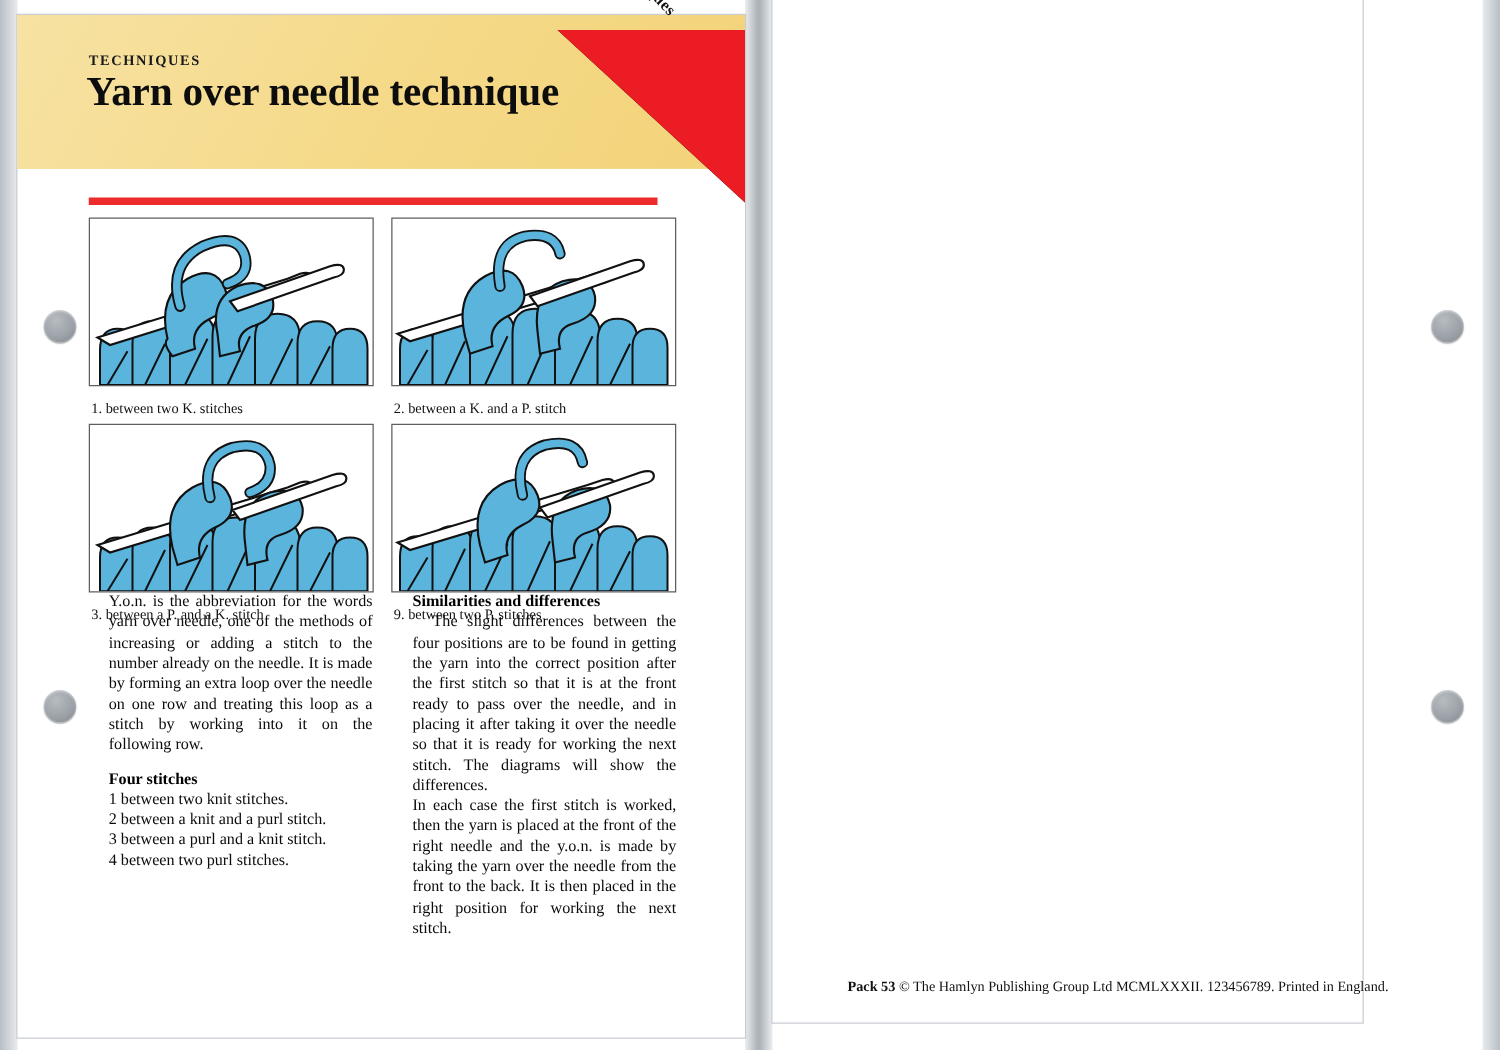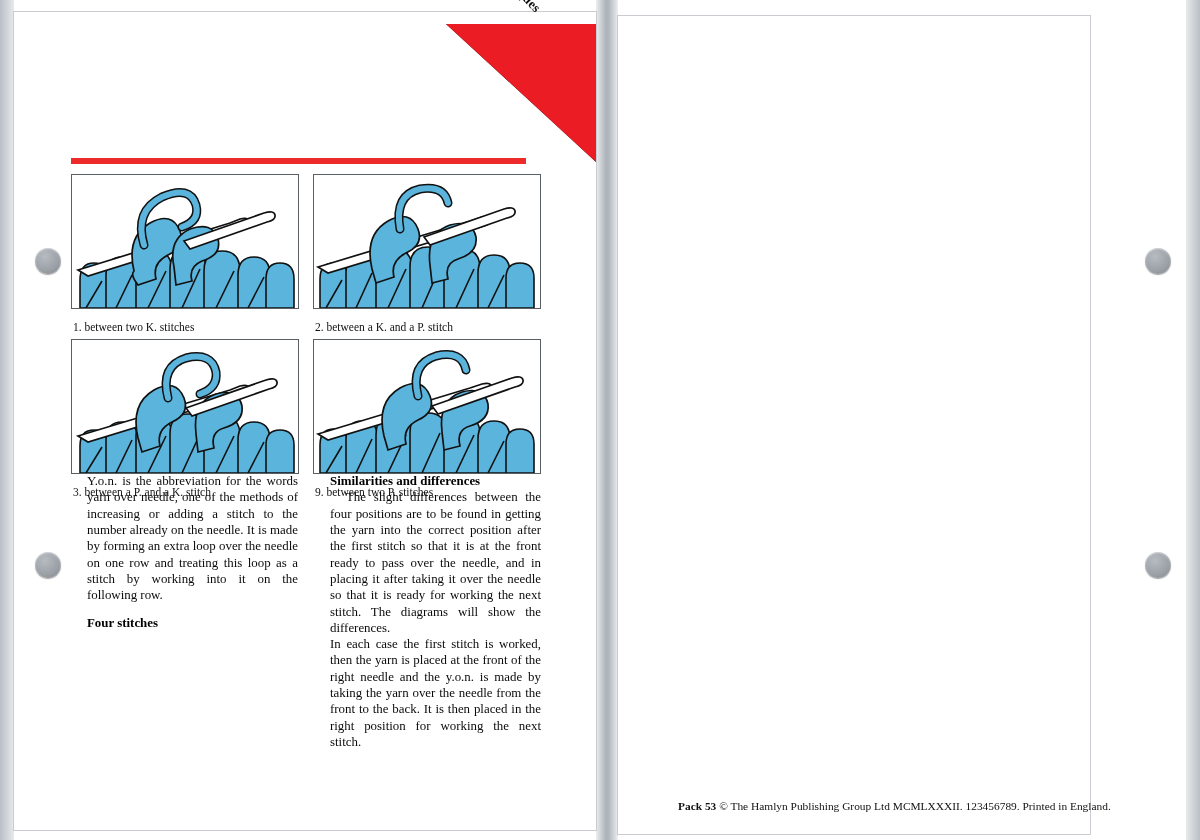--- a/index.html
+++ b/index.html
@@ -4,21 +4,21 @@
 <style>
   html,body{margin:0;padding:0;background:#ffffff;}
   body{width:1200px;height:840px;font-family:"Liberation Serif",serif;
        -webkit-font-smoothing:antialiased;}
   .stage{position:relative;width:1200px;height:840px;background:#ffffff;overflow:hidden;}
 
   
   .card{position:absolute;background:#ffffff;}
   .card.left{left:14px;top:12px;width:582px;height:818px;
       box-shadow:0 0 0 1px #c9cdd2;}
-  .card.right{left:618px;top:16px;width:472px;height:818px;
+  .card.right{left:618px;top:0;width:472px;height:818px;
       box-shadow:0 0 0 1px #c9cdd2;}
 
   
   .gutter{position:absolute;top:0;height:840px;width:14px;
       background:linear-gradient(to right,#b9bfc6,#e8eaec);}
   .gutter.l{left:0;}
   .gutter.r{right:0;background:linear-gradient(to left,#b9bfc6,#e8eaec);}
   .midgutter{position:absolute;left:596px;top:0;width:22px;height:840px;
       background:linear-gradient(to right,#eceef0,#aeb4bb 45%,#aeb4bb 55%,#eceef0);}
 
@@ -90,20 +90,25 @@
 <body>
 
 <div class="stage">
 
   <div class="gutter l"></div>
   <div class="gutter r"></div>
   <div class="midgutter"></div>
 
   <div class="card left">
 
+    <div class="band">
+      <div class="band-grad"></div>
+      <div class="kicker">TECHNIQUES</div>
+      <div class="title">Yarn over needle technique</div>
+    </div>
 
     <div class="tri-wrap">
       <div class="tri-edge"></div>
       <div class="tri"></div>
       <div class="tri-label">Basic techniques</div>
     </div>
 
     <div class="redrule"></div>
 
     <div class="figs">
@@ -228,20 +233,26 @@
           </div>
           <div class="figcap">9. between two P. stitches</div>
         </div>
       </div>
     </div>
 
     <div class="cols left-cols">
       <div class="col">
         <p class="body">Y.o.n. is the abbreviation for the words yarn over needle, one of the methods of increasing or adding a stitch to the number already on the needle. It is made by forming an extra loop over the needle on one row and treating this loop as a stitch by working into it on the following row.</p>
         <h4 class="sub">Four stitches</h4>
+        <div class="lines">
+          <div>1 between two knit stitches.</div>
+          <div>2 between a knit and a purl stitch.</div>
+          <div>3 between a purl and a knit stitch.</div>
+          <div>4 between two purl stitches.</div>
+        </div>
       </div>
 
       <div class="col">
         <h4 class="sub first">Similarities and differences</h4>
         <p class="body indent">The slight differences between the four positions are to be found in getting the yarn into the correct position after the first stitch so that it is at the front ready to pass over the needle, and in placing it after taking it over the needle so that it is ready for working the next stitch. The diagrams will show the differences.</p>
         <p class="body">In each case the first stitch is worked, then the yarn is placed at the front of the right needle and the y.o.n. is made by taking the yarn over the needle from the front to the back. It is then placed in the right position for working the next stitch.</p>
       </div>
     </div>
   </div>
 

